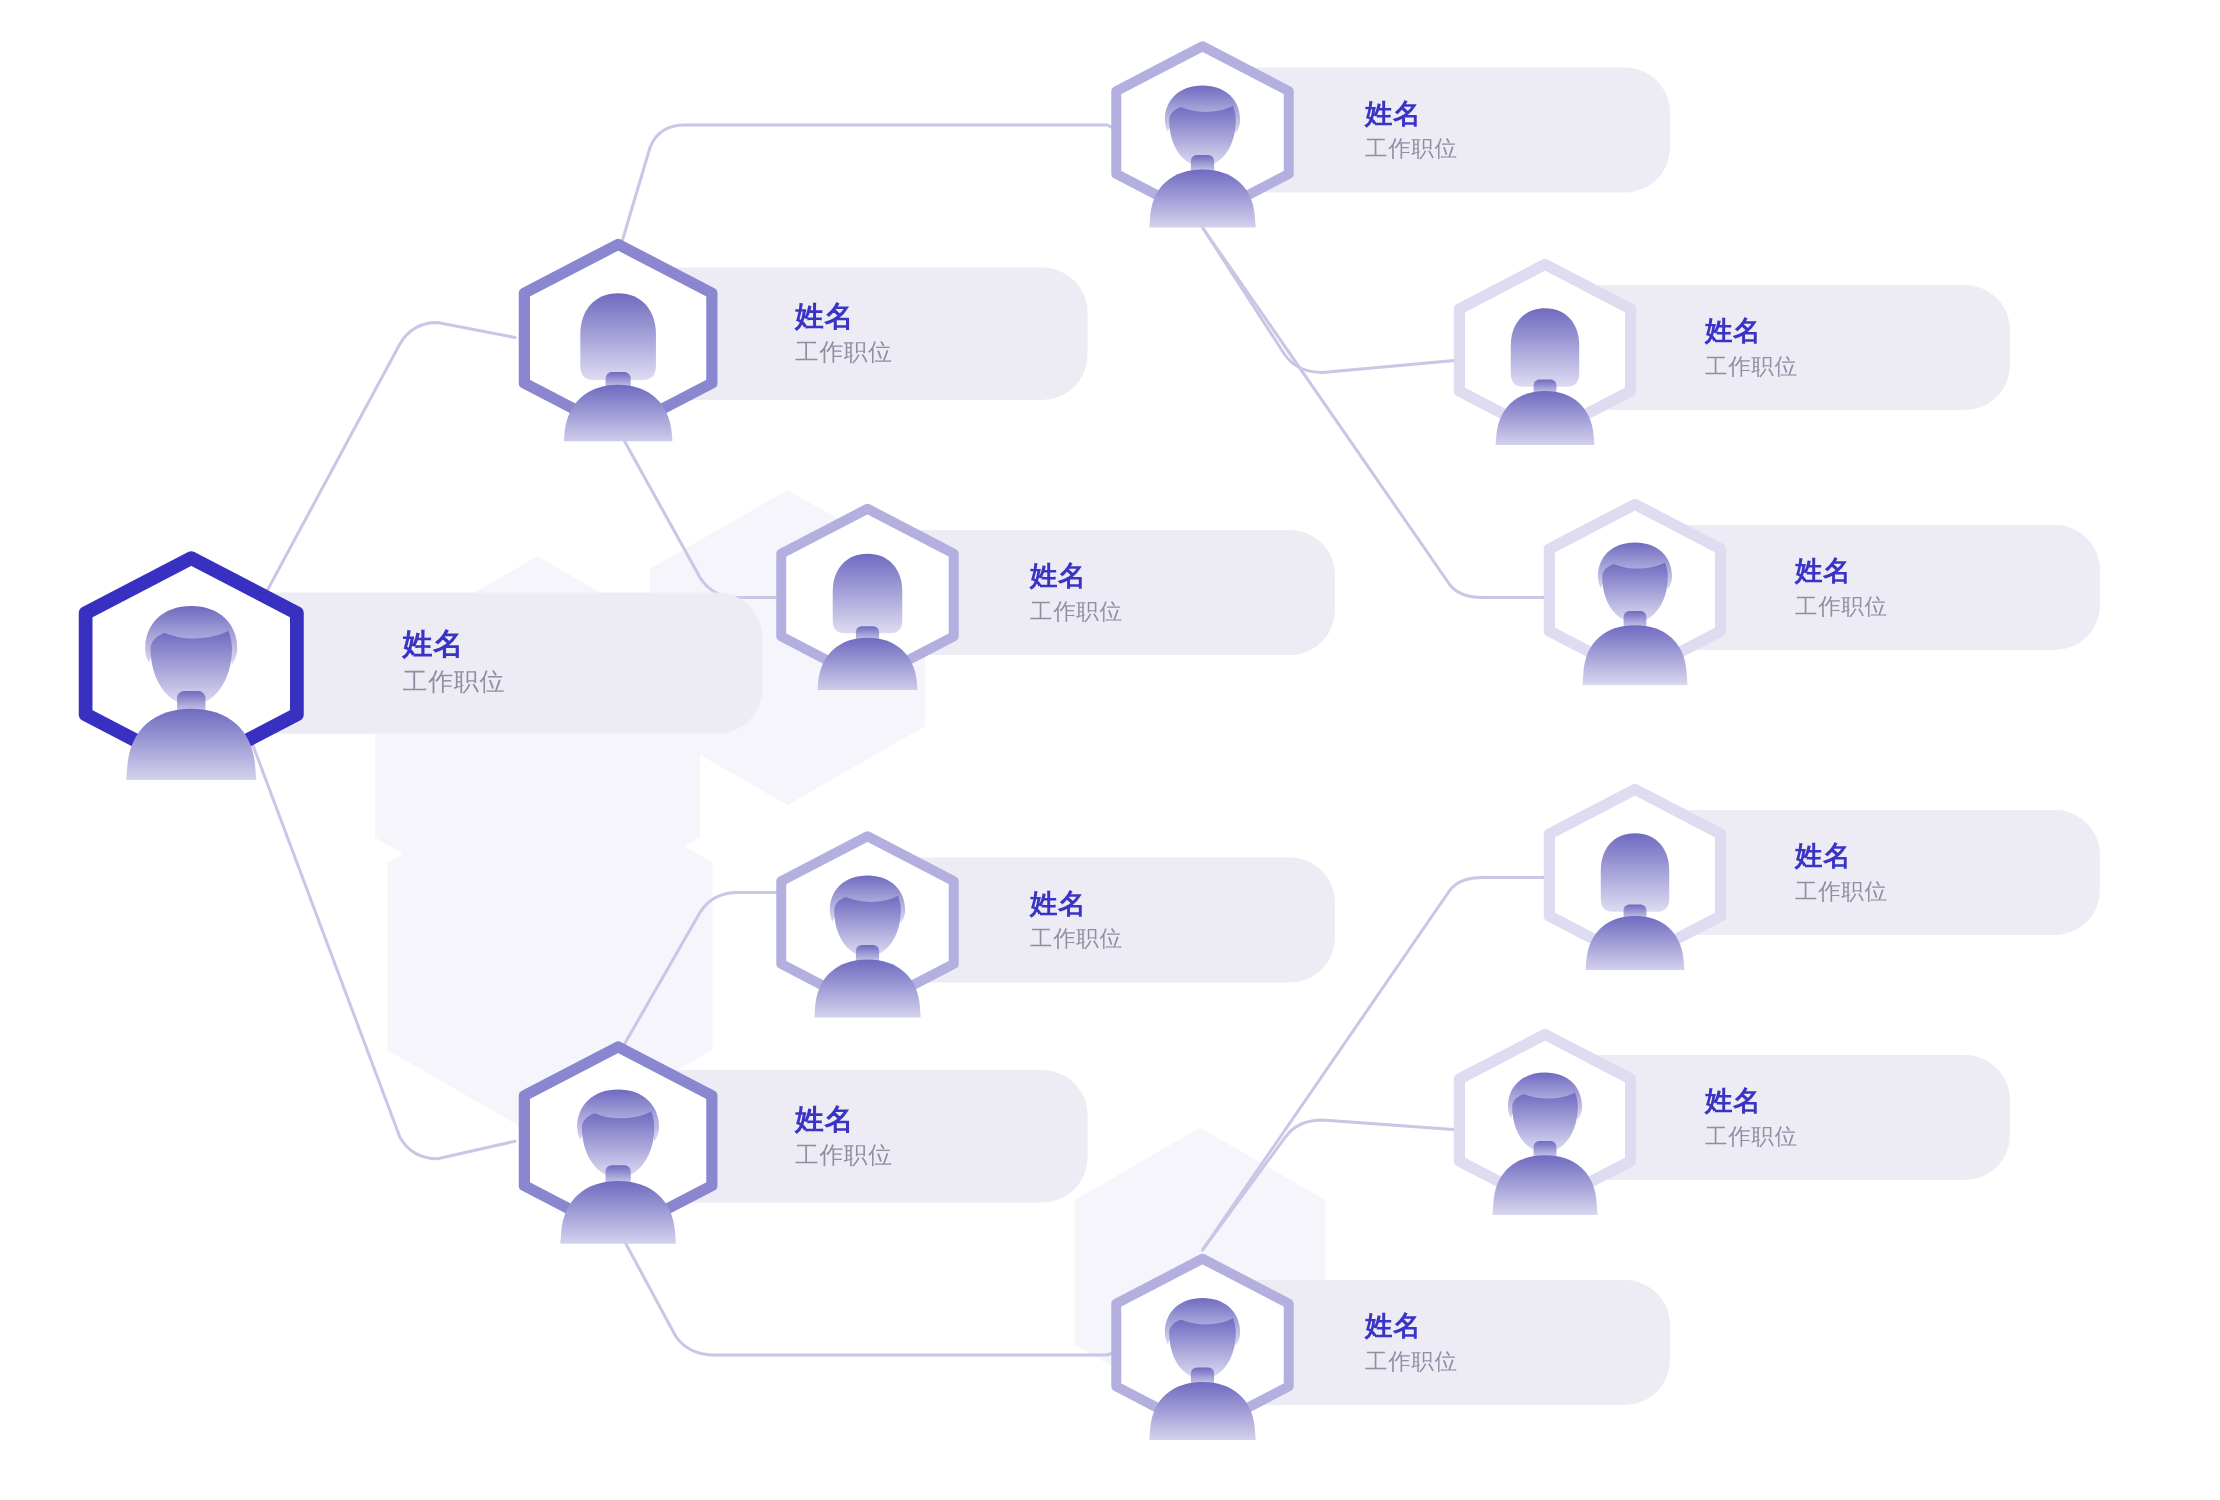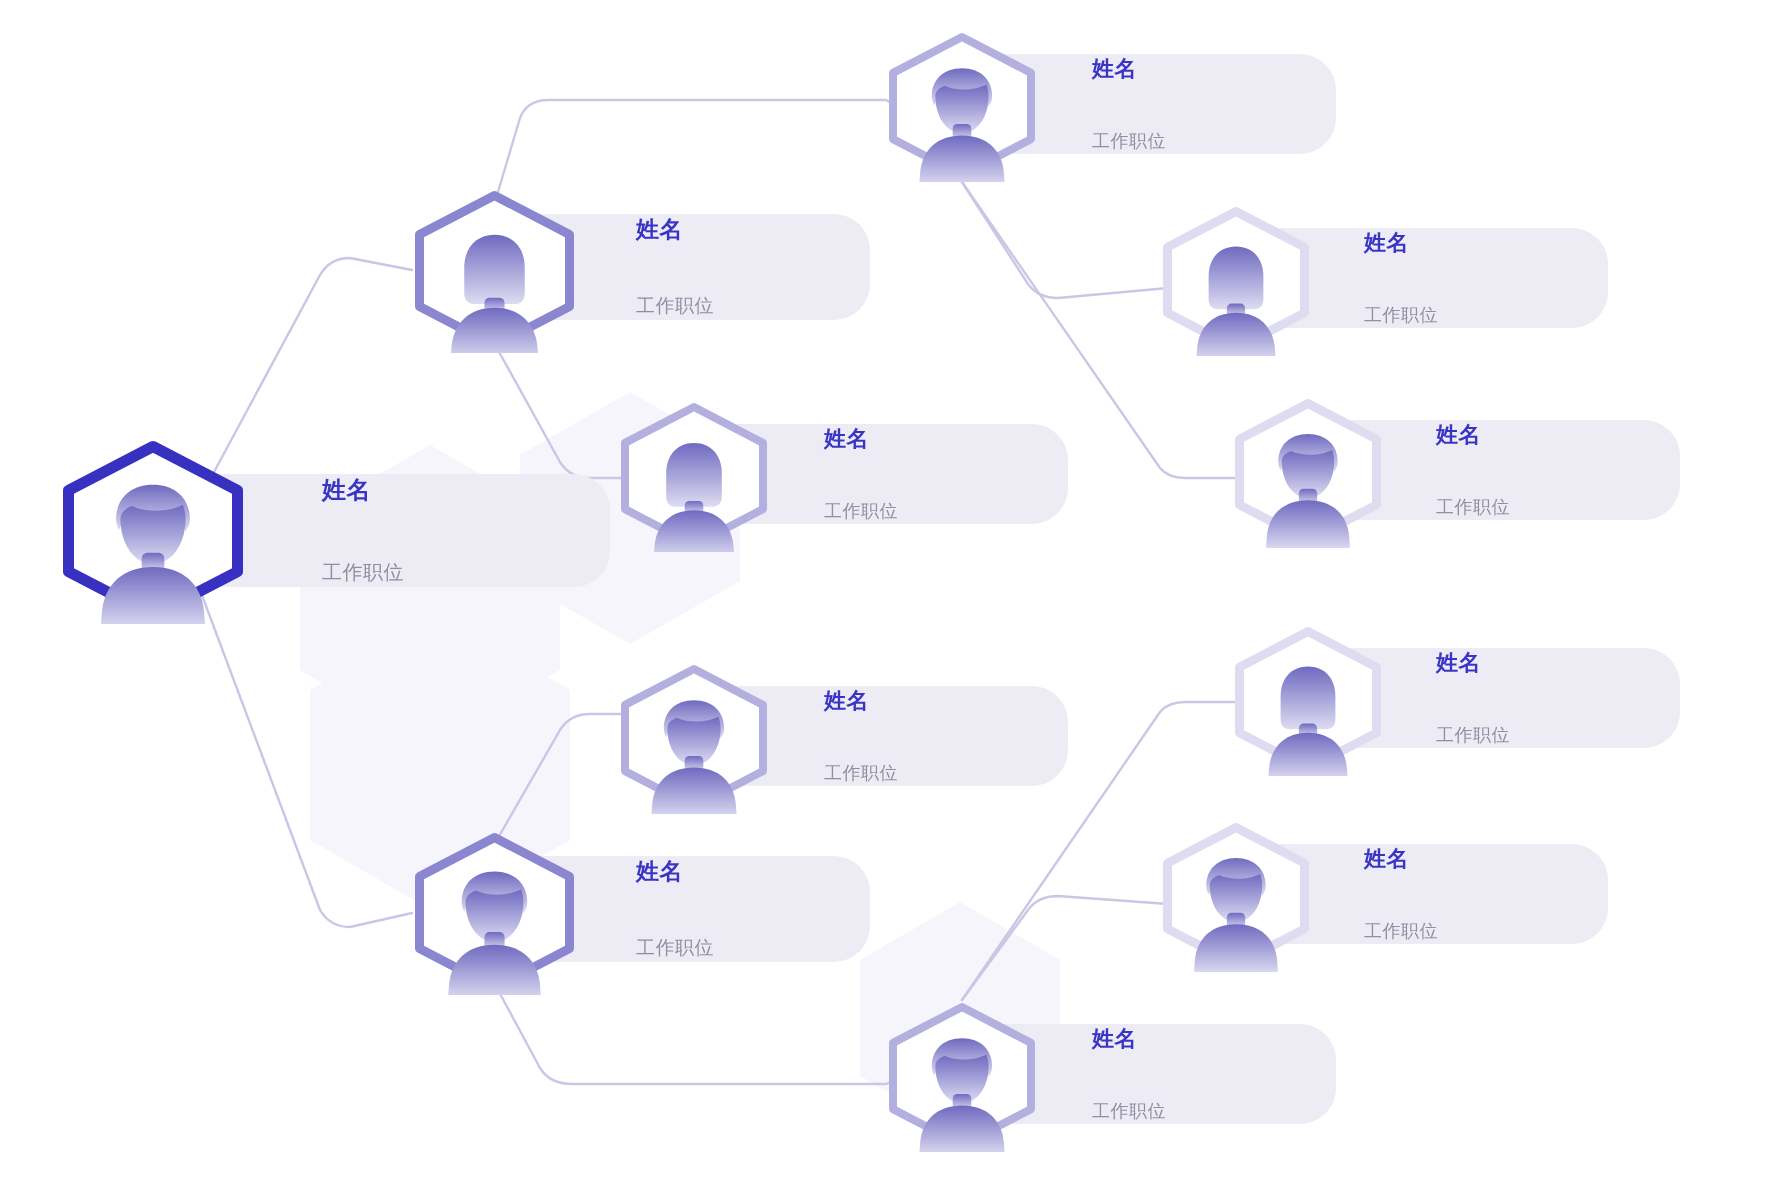--- a/index.html
+++ b/index.html
@@ -20,21 +20,21 @@
     position:absolute;
     background:#edecf5;
     border-radius:10px 36px 36px 10px;
     box-sizing:border-box;
   }
   .pill-text{
     position:absolute;
     left:0;top:0;
     display:flex;
     flex-direction:column;
-    justify-content:space-between;
+    justify-content:center;
   }
   .nm{
     color:#3a34c4;
     font-weight:bold;
     line-height:1.35;
     letter-spacing:0.5px;
   }
   .jt{
     color:#8e8fa3;
     line-height:1.45;

